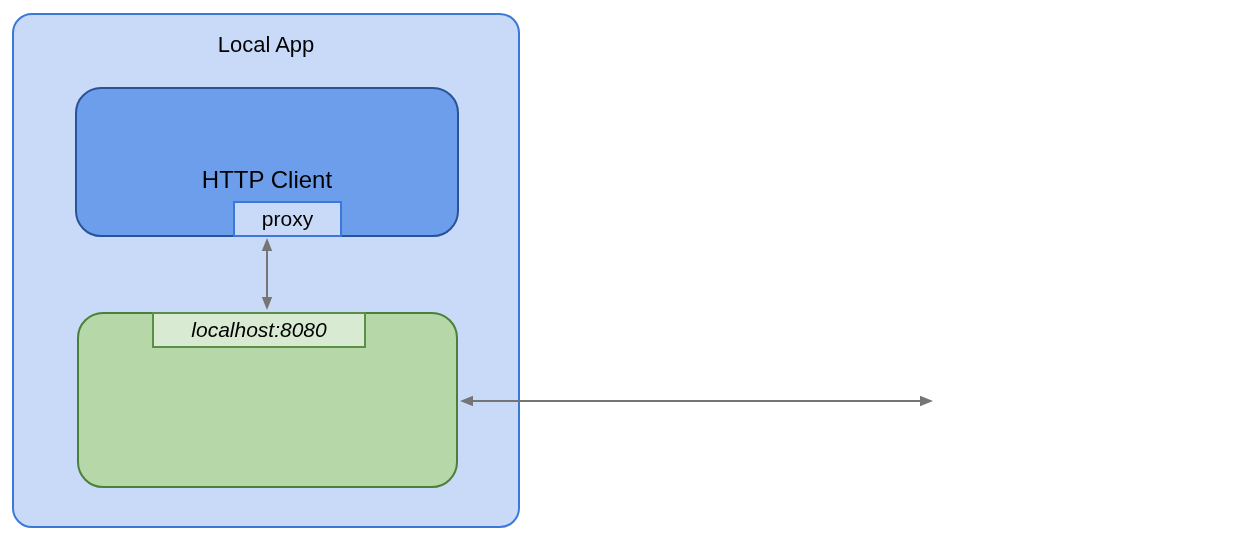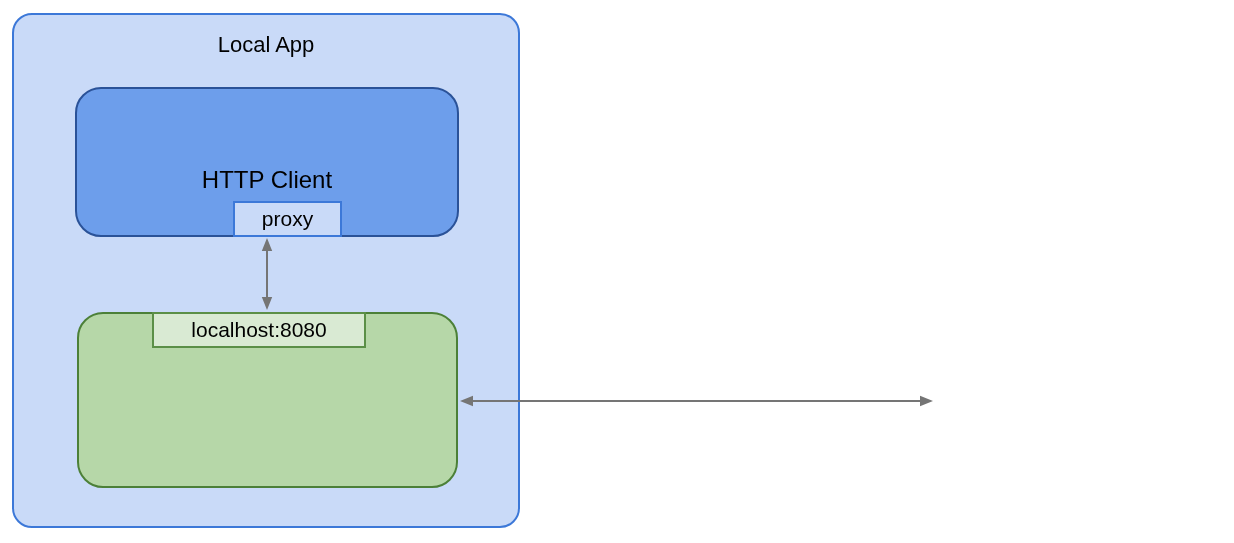--- a/index.html
+++ b/index.html
@@ -53,21 +53,21 @@
     background: var(--green-fill);
     border: 2px solid var(--green-border);
     border-radius: 26px;
   }
   .localhost-badge {
     left: 73px; top: -2px; width: 214px; height: 36px;
     background: var(--badge-fill);
     border: 2px solid var(--badge-border);
     display: flex; align-items: center; justify-content: center;
   }
-  .localhost-label { font-size: 21px; }
+  .localhost-label { font-size: 21px; font-style: italic; }
   .mobileproxy-label {
     left: 0; top: 57px; width: 100%;
     text-align: center;
     font-size: 21px;
     line-height: 28px;
     white-space: pre-line;
   }
 
   
   .news-server {

